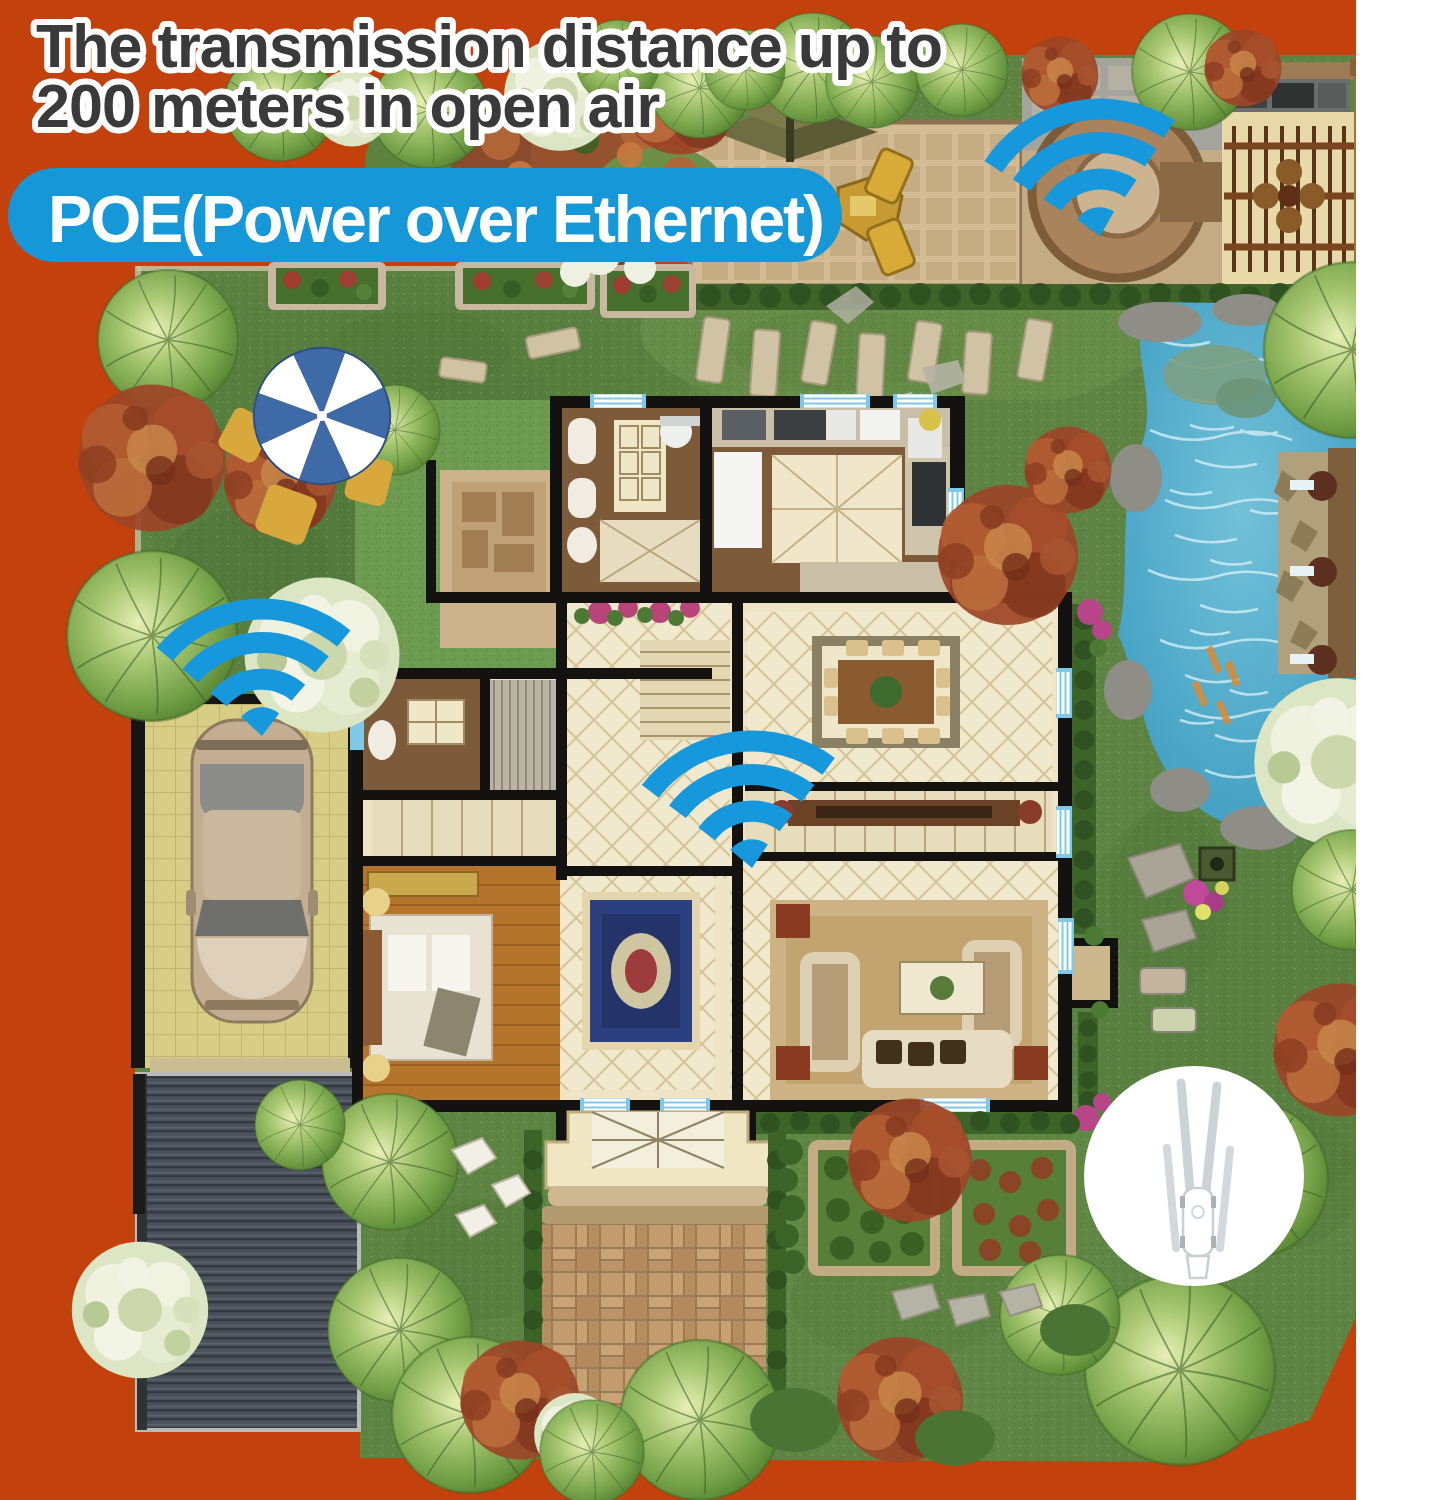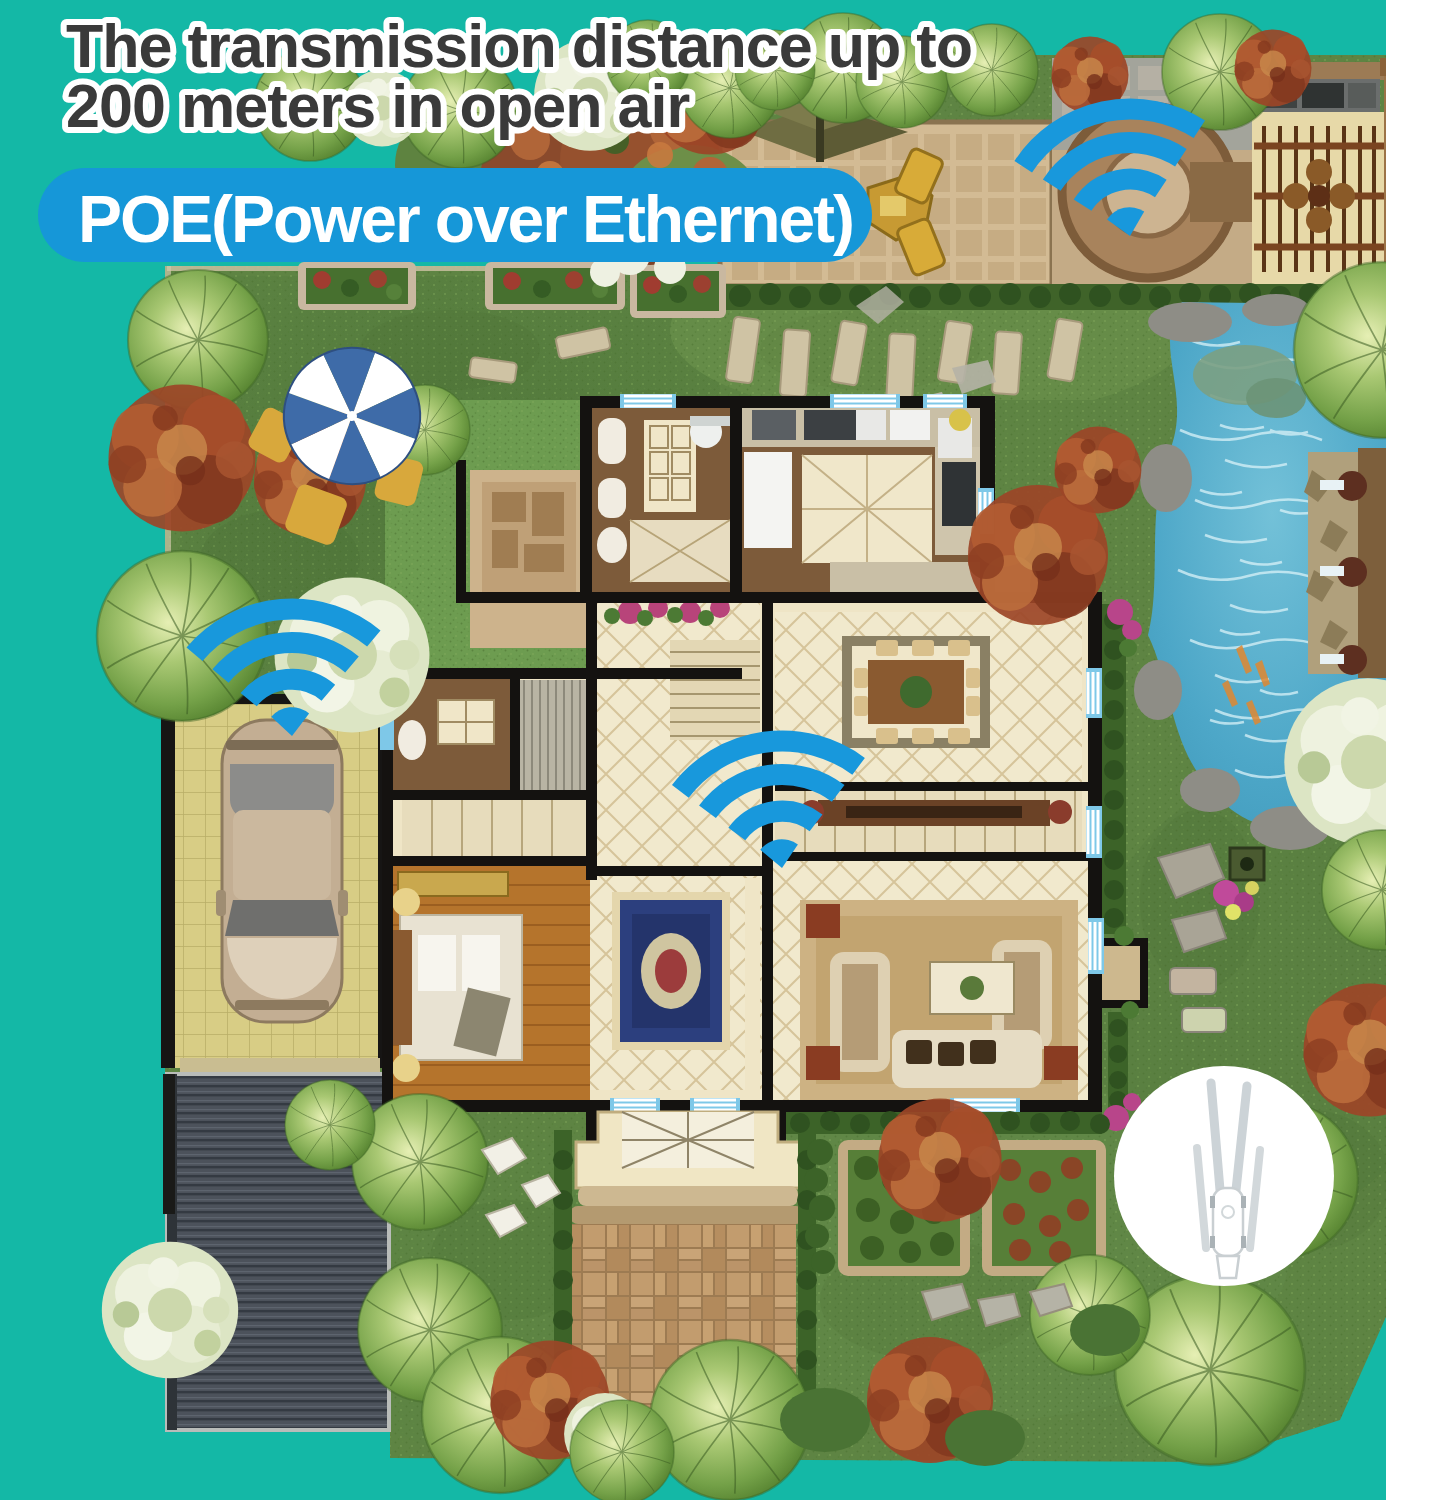--- a/index.html
+++ b/index.html
@@ -1,16 +1,16 @@
 <!DOCTYPE html>
 <html><head>
 <meta charset="utf-8">
 <style>
 html,body{margin:0;padding:0;background:#fff;}
-#wrap{position:relative;width:1356px;height:1500px;overflow:hidden;background:#14b8a6;font-family:"Liberation Sans",sans-serif;padding-left:30px;}
+#wrap{position:relative;width:1356px;height:1500px;overflow:hidden;background:#c2410c;font-family:"Liberation Sans",sans-serif;}
 </style>
 </head>
 <body>
 <div id="wrap">
 <svg width="1444" height="1500" viewBox="0 0 1444 1500" xmlns="http://www.w3.org/2000/svg">
 <defs>
 <radialGradient id="gtree" cx="0.42" cy="0.42" r="0.62">
 <stop offset="0" stop-color="#e6efb4"></stop>
 <stop offset="0.38" stop-color="#a9c873"></stop>
 <stop offset="0.78" stop-color="#74a148"></stop>

